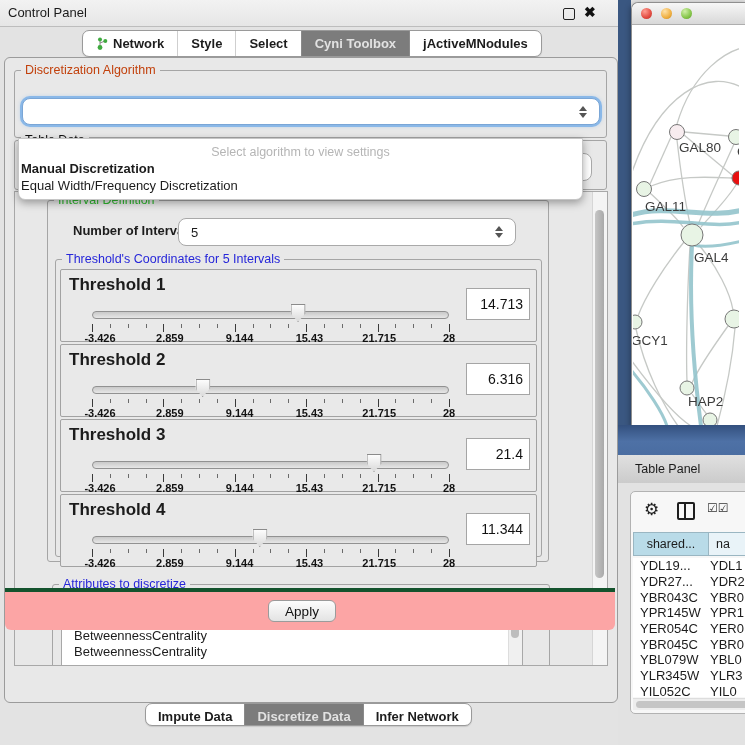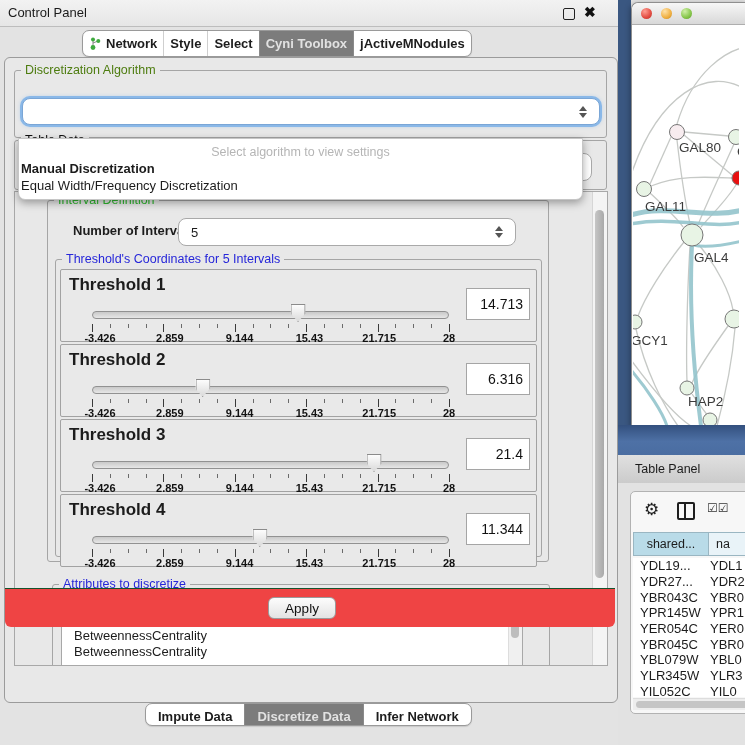--- a/index.html
+++ b/index.html
@@ -9,39 +9,39 @@
   
   .cp-titlebar{position:absolute;left:0;top:0;width:618px;height:26px;
     background:linear-gradient(#f2f2f2,#e6e6e6);border-bottom:1px solid #bdbdbd;}
   .cp-title{position:absolute;left:8px;top:5px;font-size:13px;color:#1a1a1a;}
   .win-float{position:absolute;left:563px;top:8px;width:10px;height:10px;border:1.5px solid #222;border-radius:2px;}
   .win-close{position:absolute;left:584px;top:4px;font-size:14px;font-weight:bold;color:#111;}
 
   
   .tabbar{position:absolute;display:flex;height:25px;border:1px solid #9a9a9a;border-radius:7px;
     background:#fff;overflow:hidden;box-shadow:0 1px 1px rgba(0,0,0,.12);}
-  .tabbar .tab{display:flex;align-items:center;gap:5px;padding:0 6px;font-size:13px;font-weight:bold;
+  .tabbar .tab{display:flex;align-items:center;gap:5px;padding:0 13px;font-size:13px;font-weight:bold;
     color:#1c1c1c;white-space:nowrap;cursor:default;position:relative;}
   .tabbar .tab + .tab{border-left:1px solid #cfcfcf;}
   .tabbar .tab.selected{background:var(--selected_tab_bg);color:var(--selected_tab_text);border-left-color:#8a8a8a;}
   .tabbar .tab.selected + .tab{border-left-color:#8a8a8a;}
   .top-tabs{left:82px;top:30px;}
   .bottom-tabs{left:145px;top:703px;height:21px;}
   .bottom-tabs .tab{padding:12px 12px;font-size:13px;}
 
   
   .outer-panel{position:absolute;left:4px;top:57px;width:612px;height:644px;
     background:#e8e8e8;border:1px solid #9b9b9b;border-radius:6px;}
 
   .groupbox{position:absolute;border:1px solid #a5a5a5;border-radius:3px;}
   .gtitle{position:absolute;top:-8px;left:6px;padding:0 4px;background:#e8e8e8;font-size:12.5px;white-space:nowrap;}
   .gtitle.green{color:var(--green_title);}
   .gtitle.blue{color:var(--blue_title);}
   .gtitle.dark{color:#111;}
-  .gtitle.ghost{color:#4d7c0f;}
+  .gtitle.ghost{color:#c2410c;}
 
   
   .combo{position:absolute;background:#fff;border:1px solid #a9a9a9;border-radius:8px;
     display:flex;align-items:center;font-size:13px;}
   .combo .val{flex:1;padding:0 12px;white-space:nowrap;overflow:hidden;}
   .spin{display:flex;flex-direction:column;gap:2px;margin-right:12px;}
   .spin i{width:0;height:0;border-left:4px solid transparent;border-right:4px solid transparent;}
   .spin i.up{border-bottom:5px solid #555;}
   .spin i.dn{border-top:5px solid #555;}
   .focus-combo{box-shadow:0 0 0 2px var(--focus_ring),0 0 5px var(--focus_ring);border-color:#7aa6d6;z-index:5;}
@@ -84,21 +84,21 @@
     font-family:"Liberation Sans",sans-serif;font-size:14px;text-align:right;padding:0 6px;color:#111;}
 
   
   .attr-sub{position:absolute;font-size:13px;font-weight:bold;}
   .listbox{position:absolute;background:#fff;border:1px solid #a8a8a8;overflow:hidden;}
   .listbox ul{margin:0;padding:2px 0 0 12px;list-style:none;font-size:13px;line-height:16px;}
   .list-scroll{position:absolute;right:0;top:0;bottom:0;width:13px;background:#f0f0f0;border-left:1px solid #ddd;}
   .list-scroll .thumb{position:absolute;left:2px;top:2px;width:8px;height:26px;border-radius:4px;background:#bdbdbd;}
 
   
-  .apply-row{position:absolute;left:5px;top:663px;width:610px;height:38px;background:#ef4444;border-top:1px solid #14532d;
+  .apply-row{position:absolute;left:5px;top:663px;width:610px;height:38px;background:#fca5a5;border-top:4px solid #14532d;
     border-radius:0 0 6px 6px;text-decoration:underline;}
   .apply-btn{position:absolute;left:263px;top:8px;width:68px;height:22px;border:1px solid #9b9b9b;border-radius:6px;
     background:linear-gradient(#fdfdfd,#e3e3e3);font-family:"Liberation Sans",sans-serif;font-size:13.5px;color:#111;}
 
   
   .desk-strip{position:absolute;left:618px;top:0;width:13px;height:455px;background:#3a5781;}
   .net-window{position:absolute;left:631px;top:2px;width:114px;height:423px;border:1px solid #8f8f8f;border-right:none;
     border-radius:7px 0 0 0;background:#fff;box-shadow:0 2px 6px rgba(0,0,0,.4);}
   .mac-titlebar{position:absolute;left:0;top:0;right:0;height:21px;background:linear-gradient(#f7f7f7,#d8d8d8);
     border-bottom:1px solid #aeaeae;border-radius:7px 0 0 0;}

